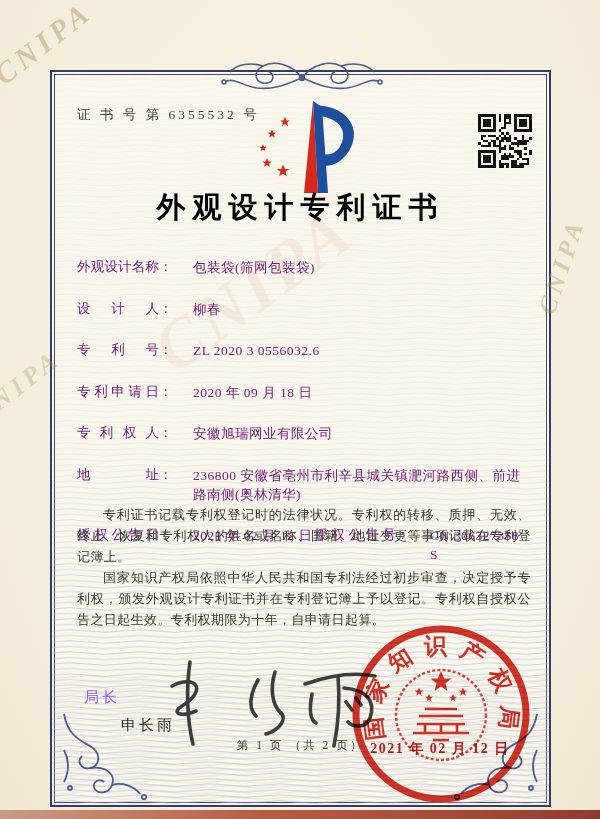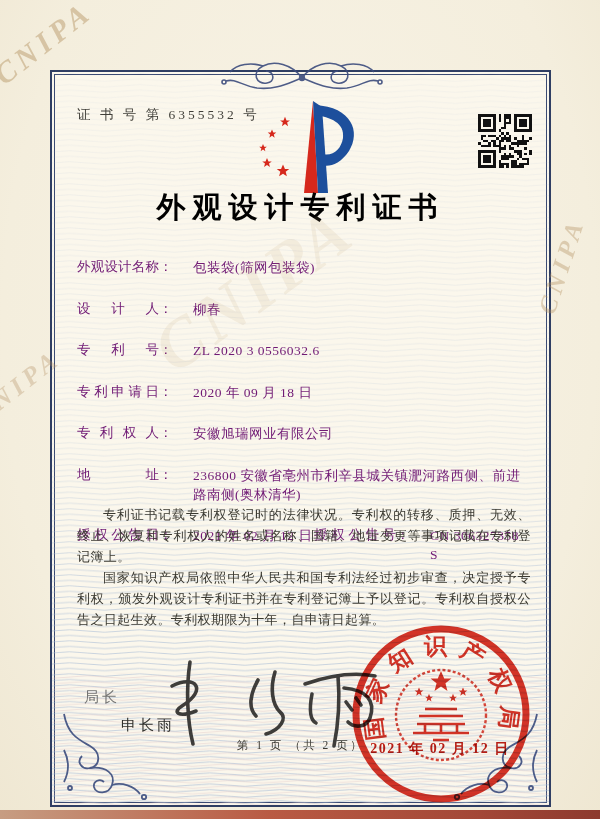--- a/index.html
+++ b/index.html
@@ -29,21 +29,21 @@
   .flabel{display:inline-block;width:82px;text-align:justify;text-align-last:justify;flex:0 0 82px;}
   .fcolon{flex:0 0 14px;}
   .fvalue{letter-spacing:.5px;max-width:356px;line-height:19px;margin-left:20px;}
   .grantrow{position:relative;height:18px;}
   .grant2{position:absolute;left:237px;top:0;display:flex;}
   
   .paras{position:absolute;left:25px;top:432px;width:454px;font-size:13px;line-height:21px;
          text-align:justify;color:#3a3931;}
   .paras p{margin:0;text-indent:2em;letter-spacing:.4px;}
   
-  .sig-title{position:absolute;left:32px;top:616px;font-size:15px;letter-spacing:3px;color:#737373;}
+  .sig-title{position:absolute;left:32px;top:616px;font-size:15px;letter-spacing:3px;color:#8b5cf6;}
   .sig-name{position:absolute;left:32px;top:644px;font-size:15px;letter-spacing:3px;color:#2e2d29;margin-left:37px;}
   .sig-hand{position:absolute;left:108px;top:582px;}
   
   .seal{position:absolute;left:293px;top:546px;mix-blend-mode:multiply;opacity:.94;}
   .seal-date{position:absolute;left:298px;top:668px;width:180px;text-align:center;
              font-size:14px;font-weight:bold;letter-spacing:1.5px;color:#bf1f17;mix-blend-mode:multiply;}
   .footer{position:absolute;left:0;top:666px;width:100%;text-align:center;
           font-size:11.5px;letter-spacing:2.5px;color:#3c3b34;}
   
   .ornament-top{position:absolute;left:165px;top:-16px;}

